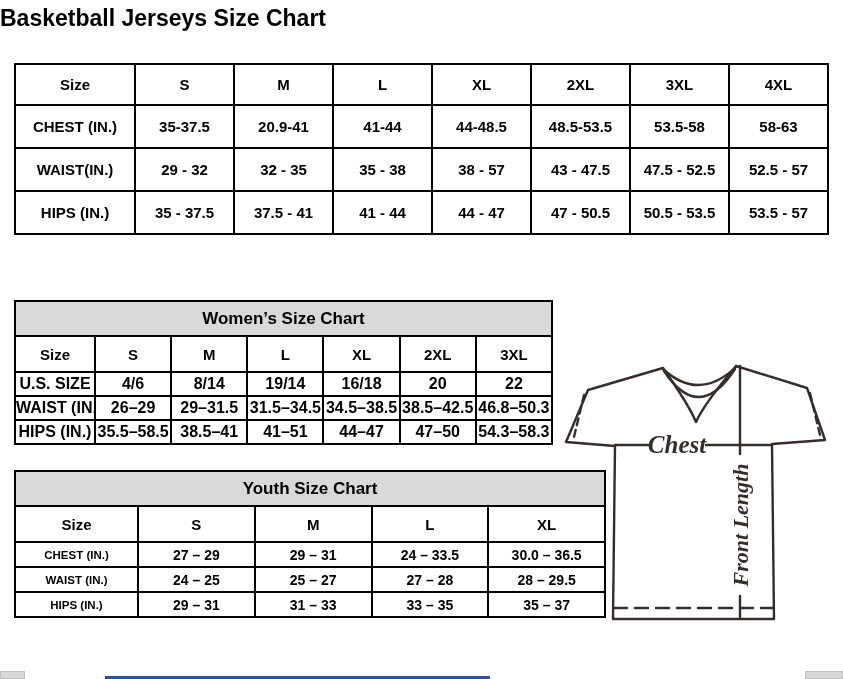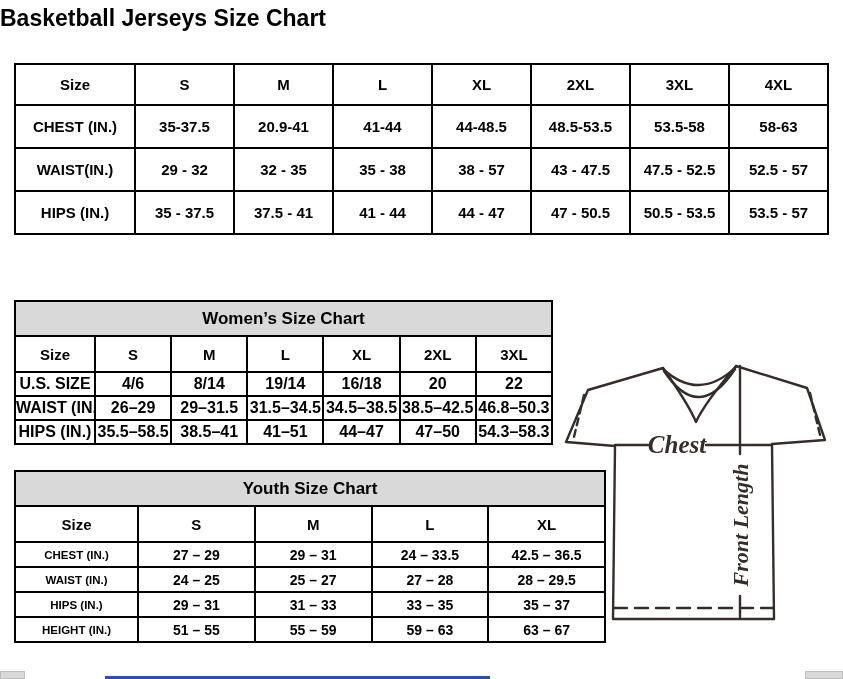--- a/index.html
+++ b/index.html
@@ -187,42 +187,35 @@
         <td>S</td>
         <td>M</td>
         <td>L</td>
         <td>XL</td>
       </tr>
       <tr class="datarow">
         <td class="rowlabel">CHEST (IN.)</td>
         <td>27 – 29</td>
         <td>29 – 31</td>
         <td>24 – 33.5</td>
-        <td>42.5 – 36.5</td>
+        <td>30.0 – 36.5</td>
       </tr>
       <tr class="datarow">
         <td class="rowlabel">WAIST (IN.)</td>
         <td>24 – 25</td>
         <td>25 – 27</td>
         <td>27 – 28</td>
         <td>28 – 29.5</td>
       </tr>
       <tr class="datarow">
         <td class="rowlabel">HIPS (IN.)</td>
         <td>29 – 31</td>
         <td>31 – 33</td>
         <td>33 – 35</td>
         <td>35 – 37</td>
-      </tr>
-      <tr class="datarow">
-        <td class="rowlabel">HEIGHT (IN.)</td>
-        <td>51 – 55</td>
-        <td>55 – 59</td>
-        <td>59 – 63</td>
-        <td>63 – 67</td>
       </tr>
     </tbody>
   </table>
 
 <div class="jersey-wrap">
   <svg width="284" height="276" viewBox="0 0 284 272">
     <g fill="none" stroke="#362d2a" stroke-width="2.4" stroke-linejoin="round" stroke-linecap="round">
 
       <path d="M 107 10 L 32 32 L 10 84 L 59 88 L 57 261 L 218 261 L 216 86 L 269 82 L 251 30 L 180 8"></path>
 

